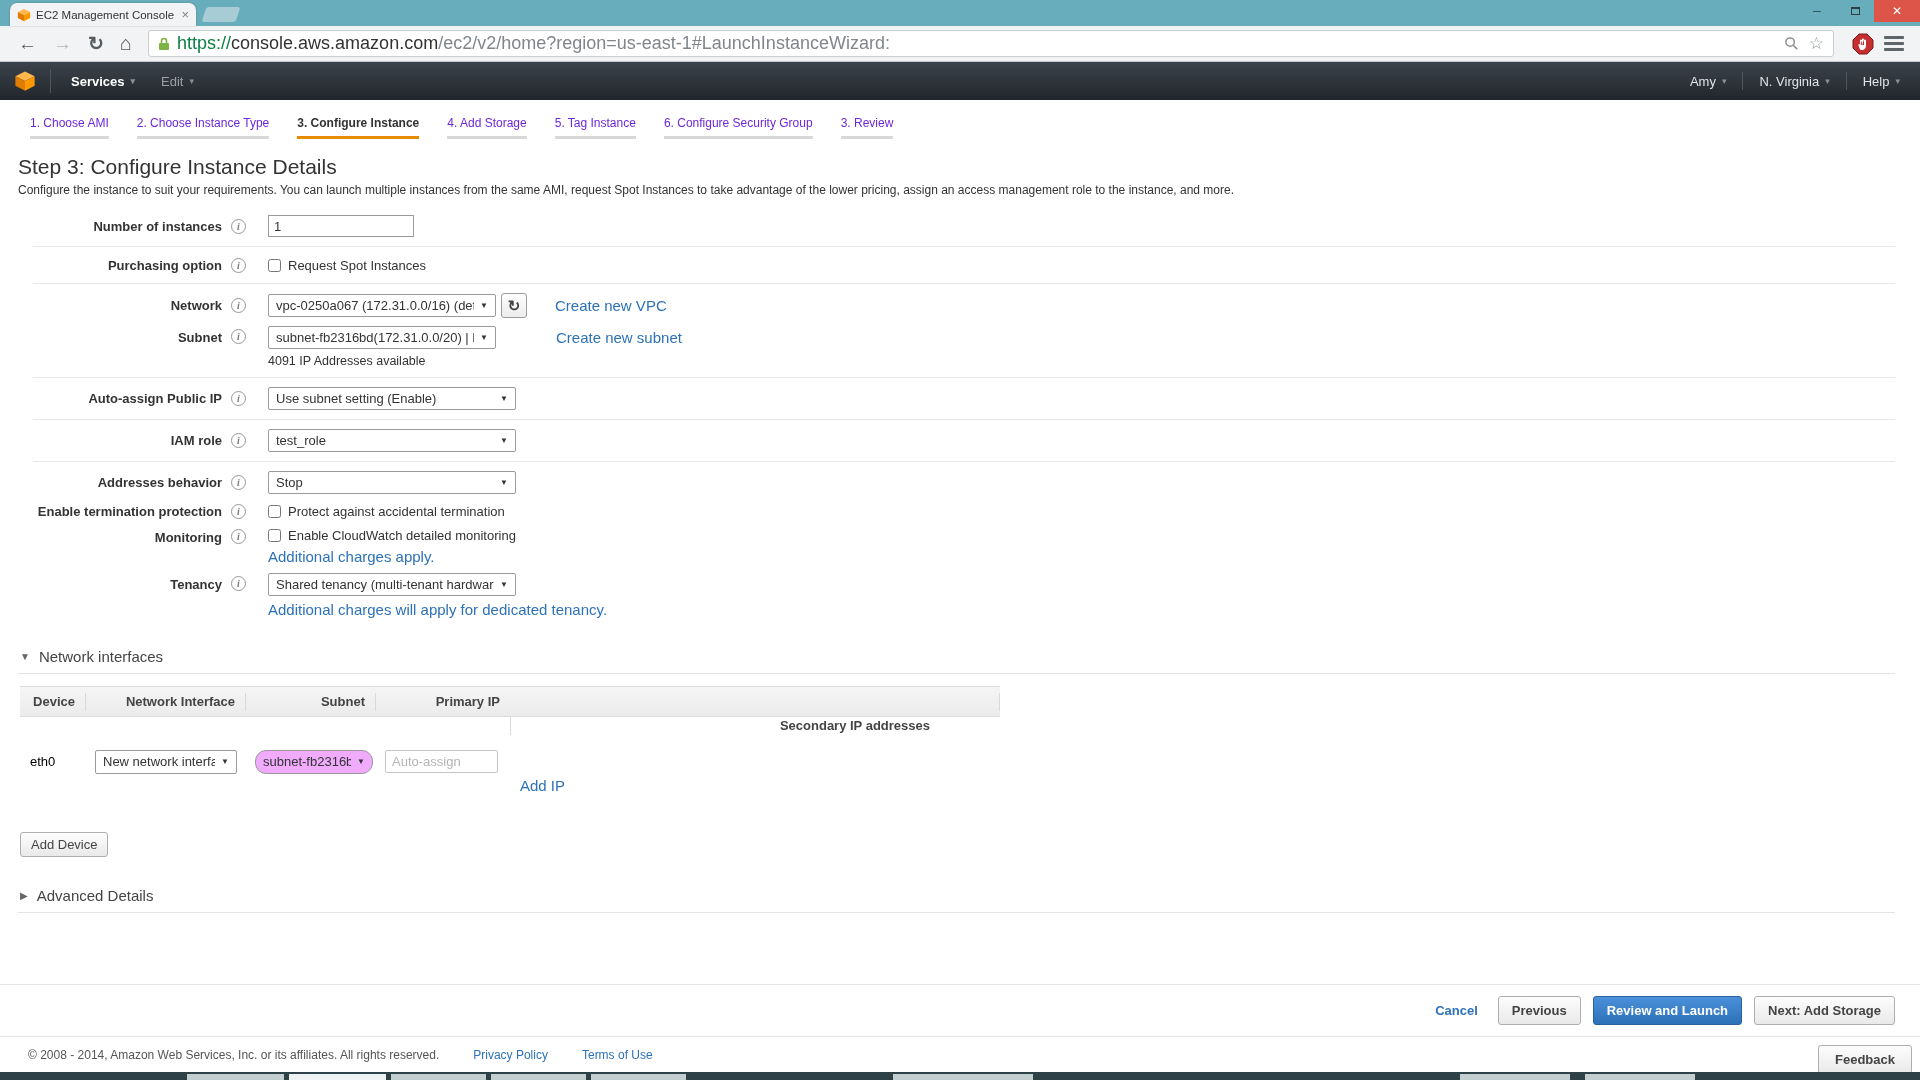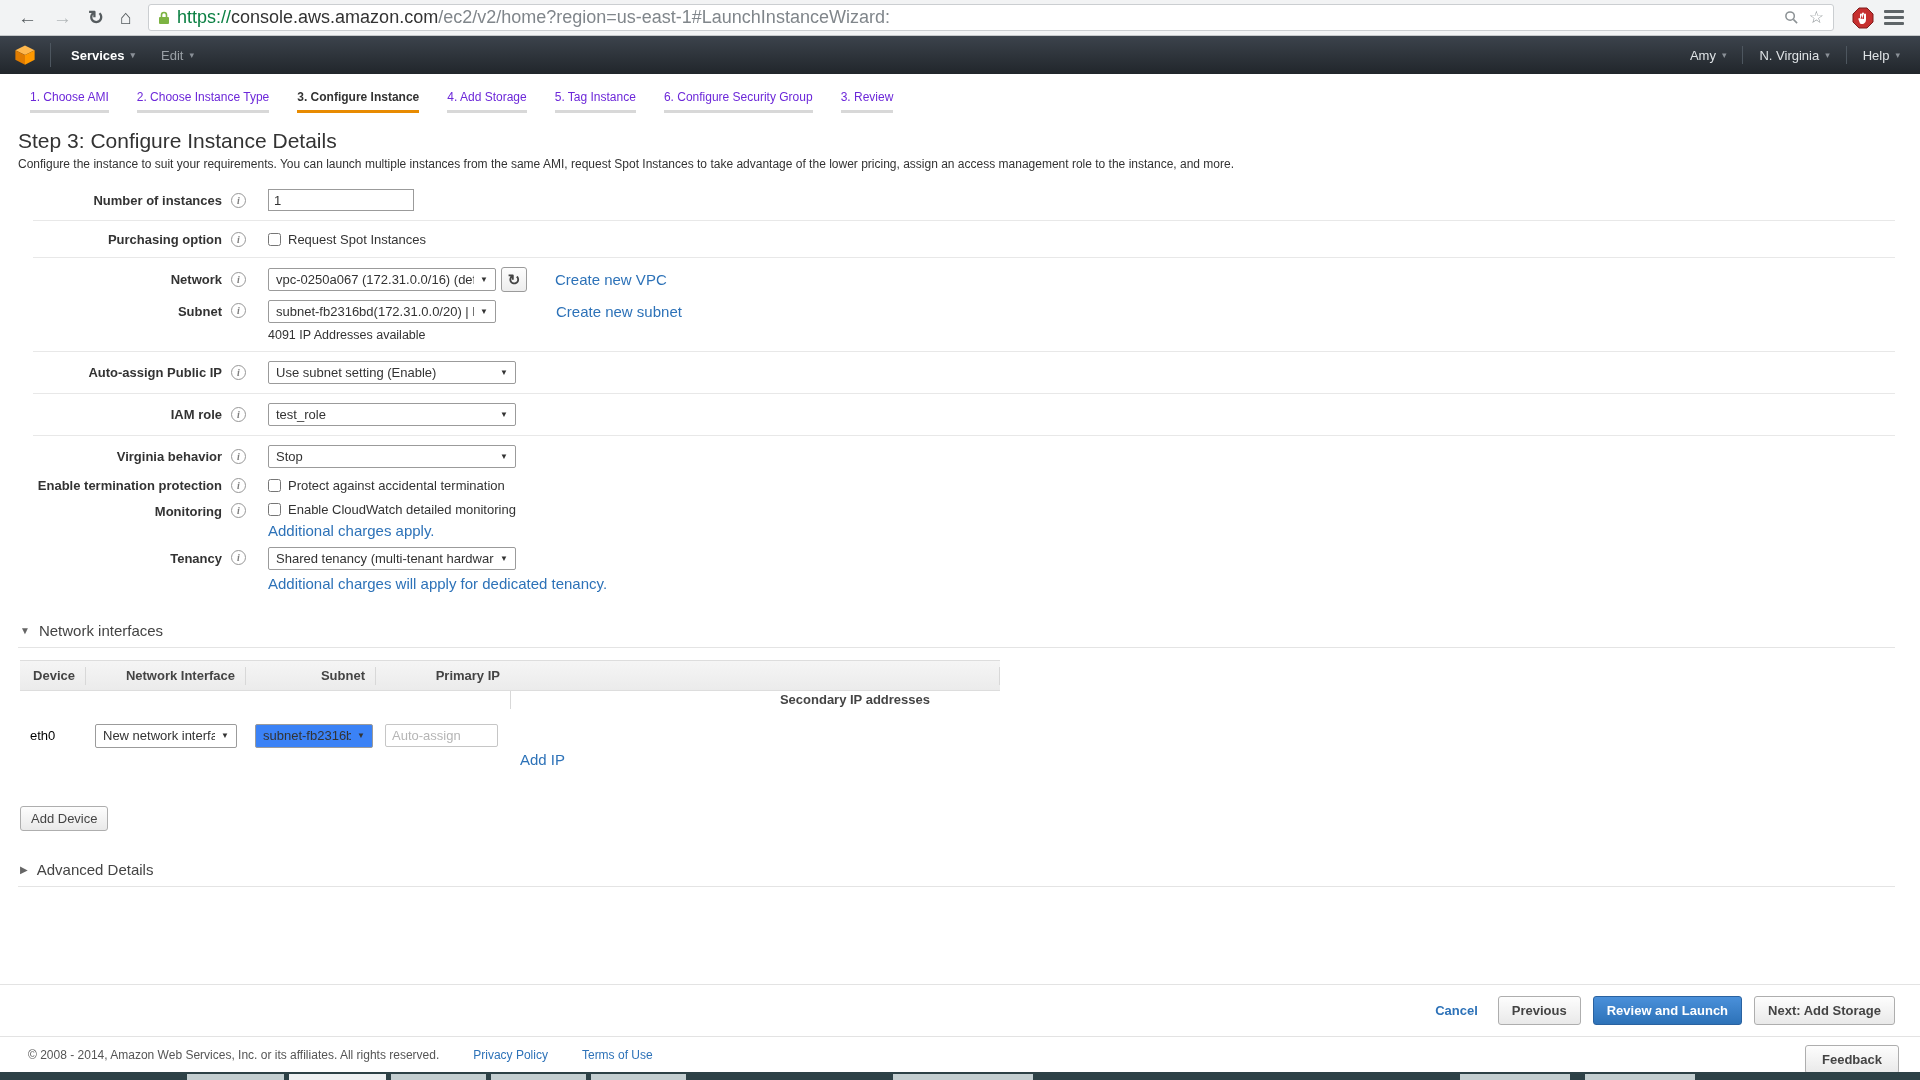--- a/index.html
+++ b/index.html
@@ -93,50 +93,69 @@
   .ni-hcell:first-child { border-left:none; }
   .ni-head .edge { margin-left:auto; width:1px; height:18px; background:#d8d8d8; }
   .c-dev { width:65px; }
   .c-ni  { width:160px; }
   .c-sub { width:130px; }
   .c-pip { width:135px; }
   .c-sec { width:430px;margin-top:48px; }
   .ni-row { display:flex; align-items:center; padding:12px 0 14px; }
   .ni-cell { padding:0 10px; }
   .s-ni { width:142px; height:24px; }
-  .s-sub { width:118px; height:24px; background:#3b82f6; }
+  .s-sub { width:118px; height:24px; background:#f0abfc;border-radius:11px; }
   .pip-input { width:113px; height:23px; border:1px solid #c6c6c6; border-radius:2px; font-size:13px; padding:1px 6px;
                font-family:"Liberation Sans", sans-serif; color:#333; }
   .pip-input::placeholder { color:#b5b5b5; }
   .btn { display:inline-block; border:1px solid #aeaeae; border-radius:3px; background:linear-gradient(#fdfdfd,#e9e9e9);
          font-size:13px; color:#444; padding:4px 10px; font-family:"Liberation Sans", sans-serif; cursor:pointer; }
   .add-device { margin:24px 0 0 4px; }
   .adv-head { margin-top:30px; }
 
   
   .action-bar { position:absolute; left:0; top:984px; width:100%; border-top:1px solid #e3e3e3;
                 display:flex; align-items:center; justify-content:flex-end; padding:11px 25px 0 0; gap:12px; }
   .action-bar a { font-weight:bold; font-size:13px; margin-right:8px; }
   .btn.big { padding:6px 13px; font-weight:bold; }
   .btn.primary { background:linear-gradient(#4a90da,#2d72b8); border-color:#2a62a0; color:#fff; }
 
   .page-footer { position:absolute; left:0; top:1036px; width:100%; height:37px; border-top:1px solid #e3e3e3;
                  display:flex; align-items:center; padding-left:28px; font-size:12px; color:#555; }
   .page-footer .blue-link { font-size:12px; margin-left:34px; }
-  .feedback-btn { position:absolute; right:21px; top:8px; font-weight:bold; padding:6px 16px; }
+  .feedback-btn { position:absolute; right:8px; top:8px; font-weight:bold; padding:6px 16px; }
 
   .taskbar-strip { position:absolute; left:0; bottom:0; width:100%; height:8px; background:#2d4146; }
   .tb-seg { position:absolute; top:2px; height:6px; background:#c3ced0; }
   .tb-seg.lite { background:#eef1f2; }
 </style>
 </head>
 <body>
 
 <div class="screen">
 
+  <div class="titlebar">
+    <div class="tab">
+      <svg width="14" height="14" viewBox="0 0 16 16">
+        <polygon points="8,1 15,4.5 8,8 1,4.5" fill="#ffb84d"></polygon>
+        <polygon points="1,4.5 8,8 8,15 1,11.5" fill="#e07c00"></polygon>
+        <polygon points="15,4.5 8,8 8,15 15,11.5" fill="#f90"></polygon>
+      </svg>
+      <span class="tab-title">EC2 Management Console</span>
+      <span class="tab-close">×</span>
+    </div>
+    <div class="tab-stub"></div>
+    <div class="win-controls">
+      <div class="win-btn">─</div>
+      <div class="win-btn">
+          <span class="restore-glyph"></span>
+        </div>
+      <div class="win-btn close">✕</div>
+    </div>
+  </div>
 
   <div class="toolbar">
     <span class="nav-glyph">←</span>
     <span class="nav-glyph disabled">→</span>
     <span class="nav-glyph">↻</span>
     <span class="nav-glyph home">⌂</span>
     <div class="url-bar">
       <svg width="12" height="14" viewBox="0 0 12 14">
         <rect x="1" y="6" width="10" height="7" rx="1" fill="#7cb342"></rect>
         <path d="M3.5 6 V4 a2.5 2.5 0 0 1 5 0 V6" fill="none" stroke="#7cb342" stroke-width="1.6"></path>
@@ -285,21 +304,21 @@
           <div class="sel">
             <span class="sel-text">test_role</span>
             <span class="caret">▼</span>
           </div>
         </div>
       </div>
 
       <div class="hr"></div>
 
       <div class="frow">
-        <div class="flabel">Virginia behavior</div>
+        <div class="flabel">Addresses behavior</div>
         <span class="info-icon">i</span>
         <div class="fctrl">
           <div class="sel">
             <span class="sel-text">Stop</span>
             <span class="caret">▼</span>
           </div>
         </div>
       </div>
 
       <div class="frow">

